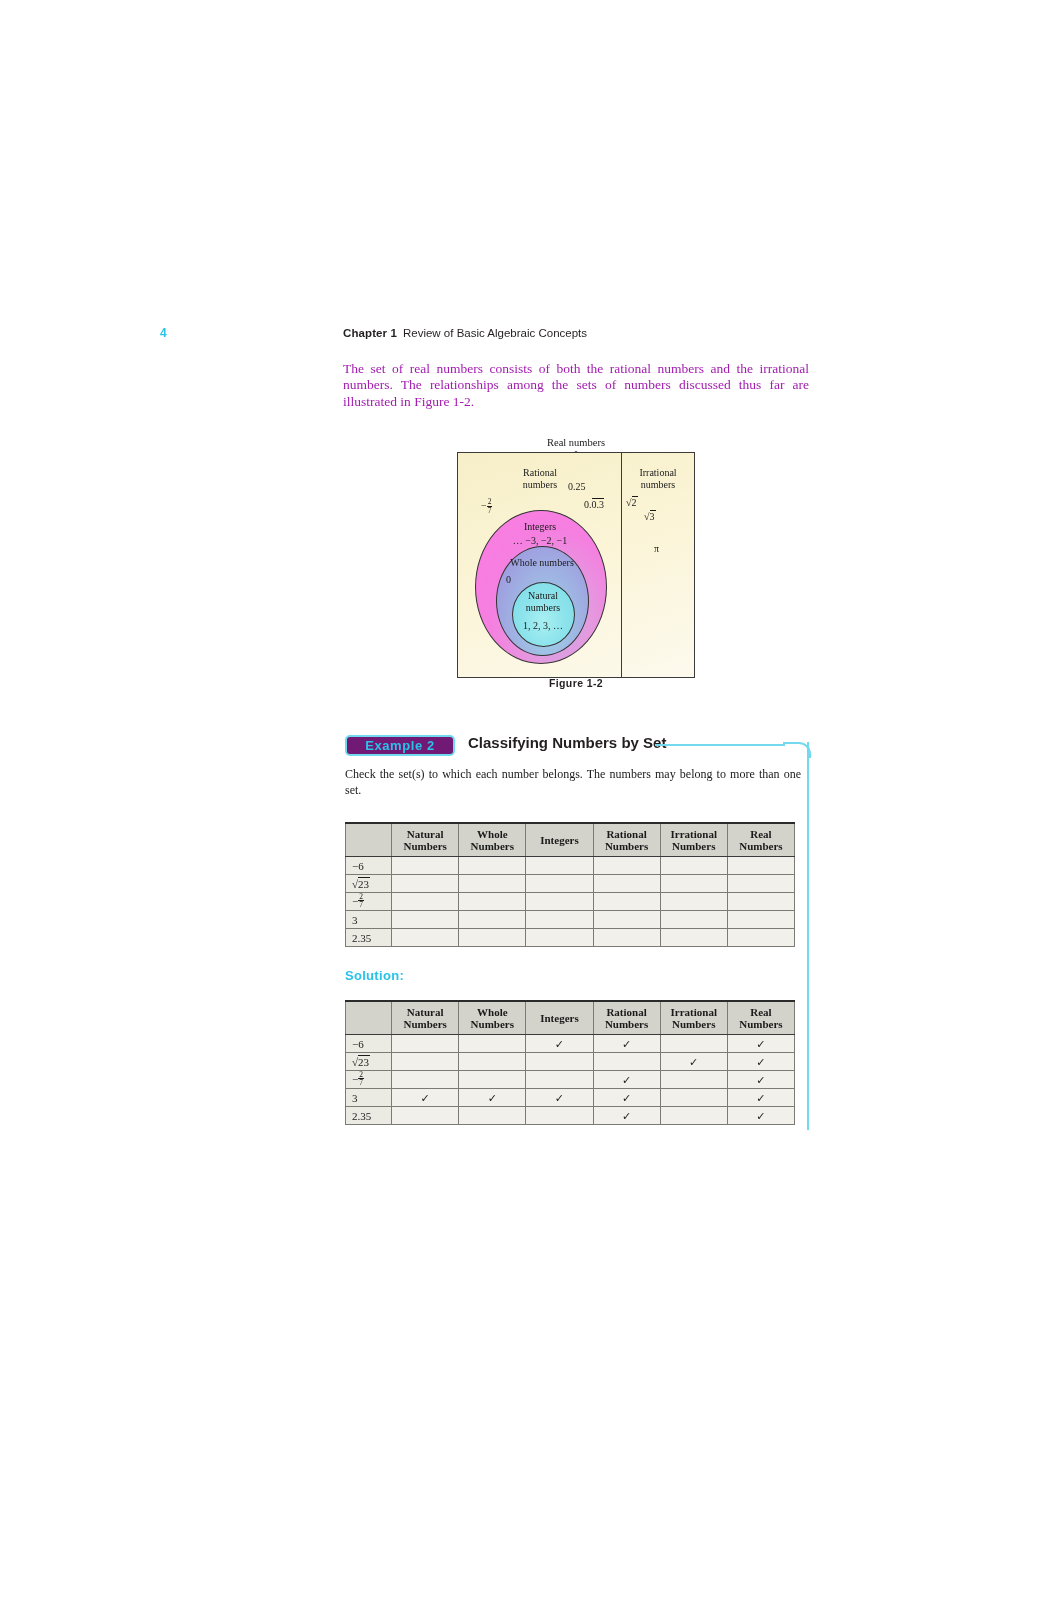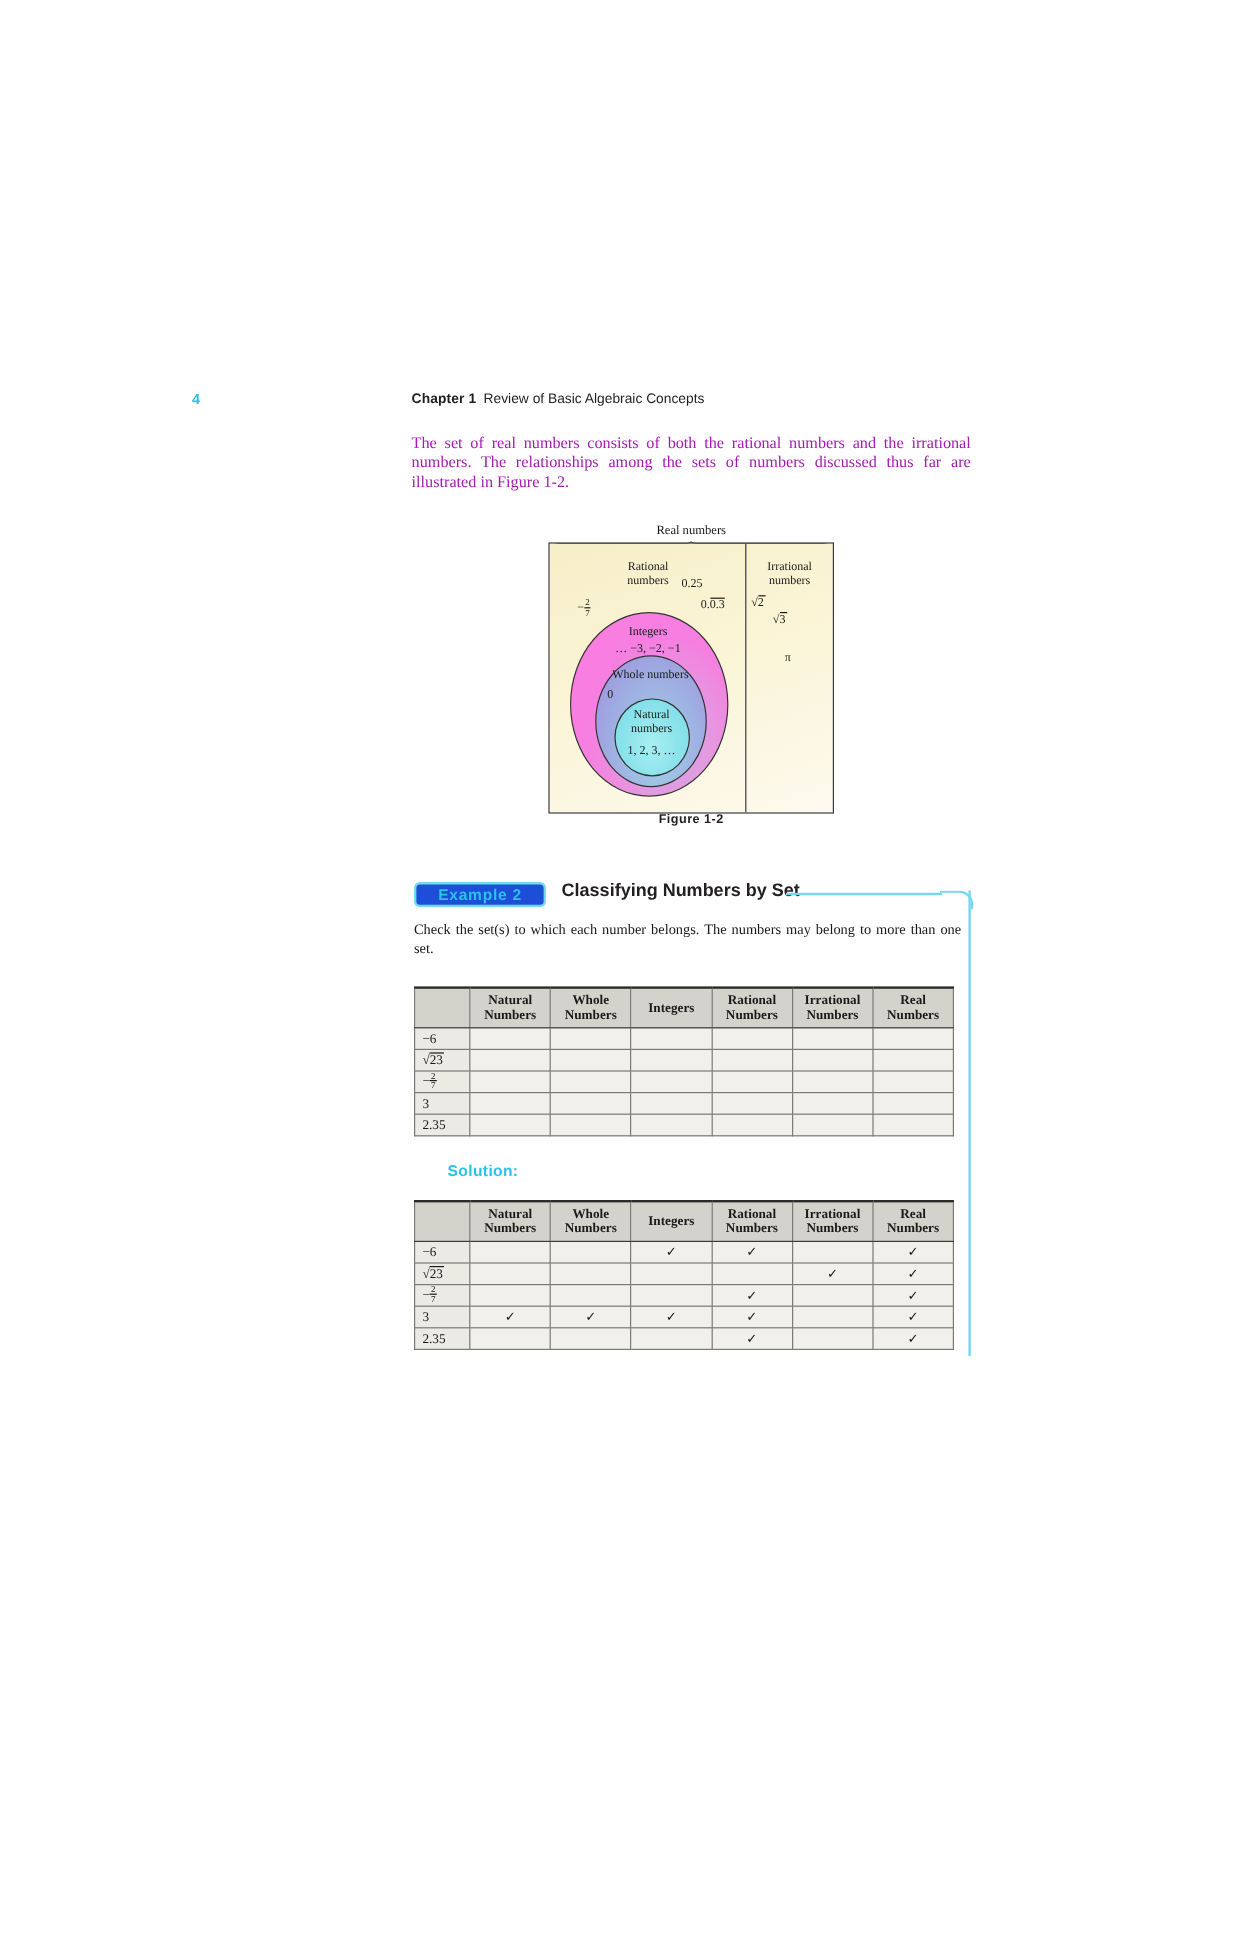--- a/index.html
+++ b/index.html
@@ -173,21 +173,21 @@
     border-top-right-radius: 12px;
   }
   .ex-badge {
     position: absolute;
     left: 2px;
     top: 5px;
     width: 110px;
     height: 21px;
     border: 2px solid #72d9ef;
     border-radius: 5px;
-    background: #1d4ed8;
+    background: #701a75;
     box-sizing: border-box;
     display: flex;
     align-items: center;
     justify-content: center;
     font-family: "Liberation Sans", sans-serif;
     font-weight: bold;
     font-size: 13px;
     letter-spacing: .6px;
     color: #29c3e8;
   }
@@ -220,21 +220,20 @@
   }
   .solution-label {
     position: absolute;
     left: 2px;
     top: 238px;
     font-family: "Liberation Sans", sans-serif;
     font-weight: bold;
     font-size: 13px;
     color: #29c3e8;
     letter-spacing: .3px;
-    margin-left: 28px;
   }
 
   
   table.cls {
     position: absolute;
     border-collapse: collapse;
     font-family: "Liberation Serif", serif;
     font-size: 11px;
     background: #f1f0ea;
     table-layout: fixed;

